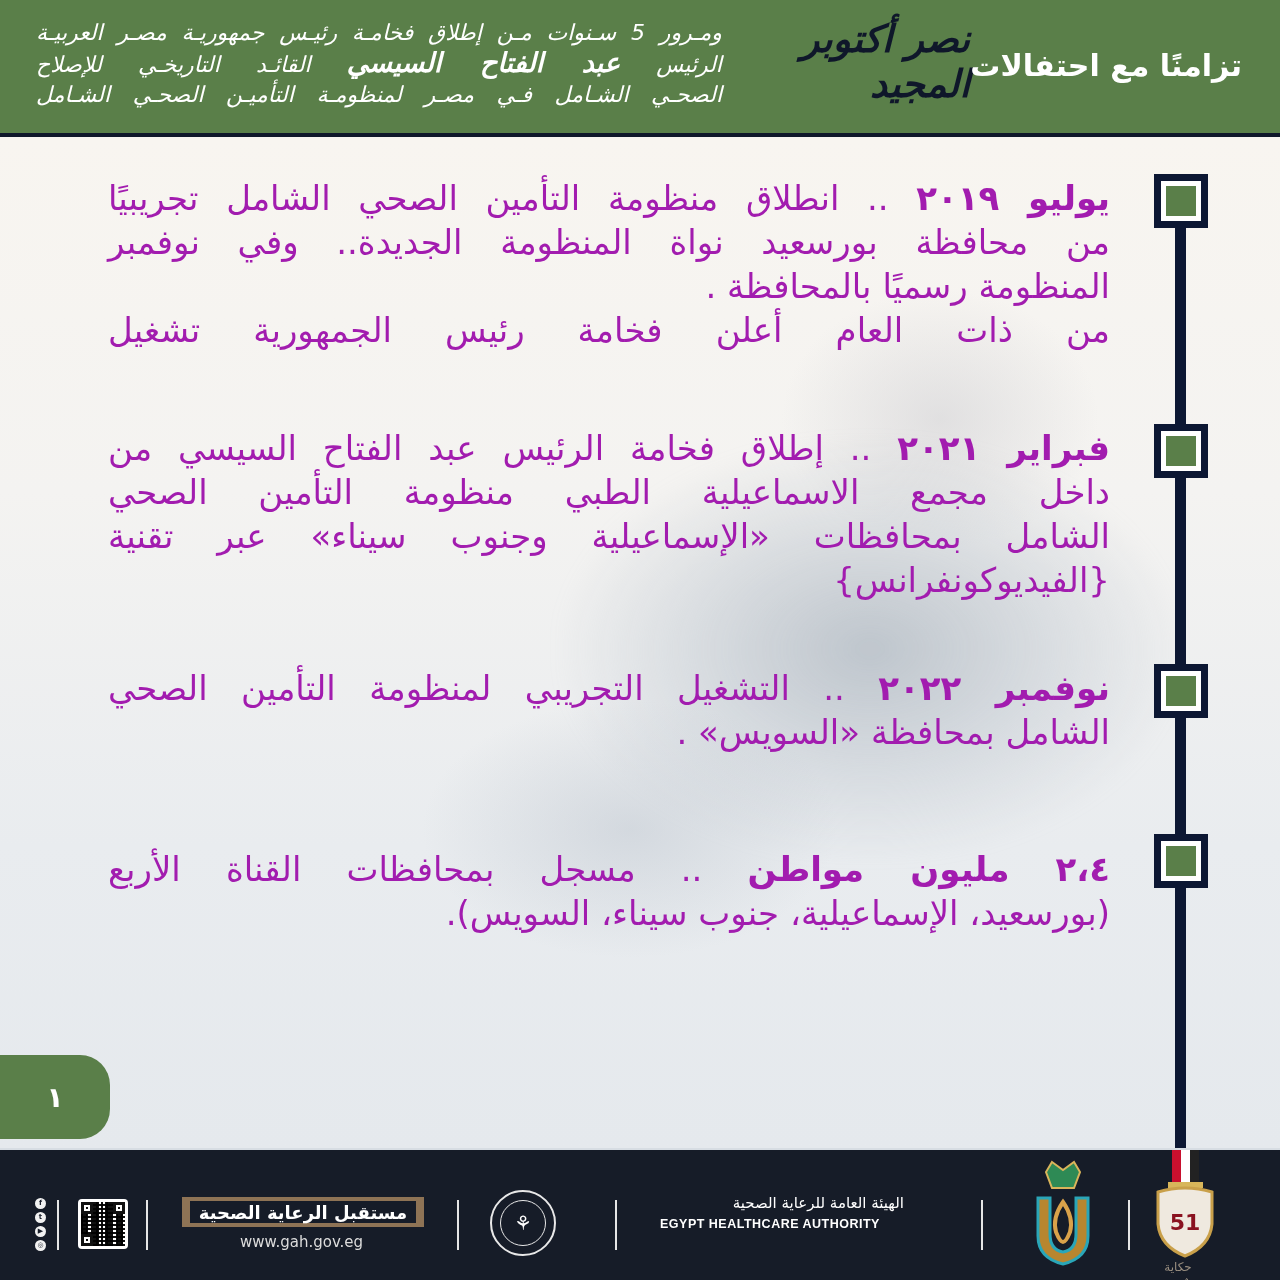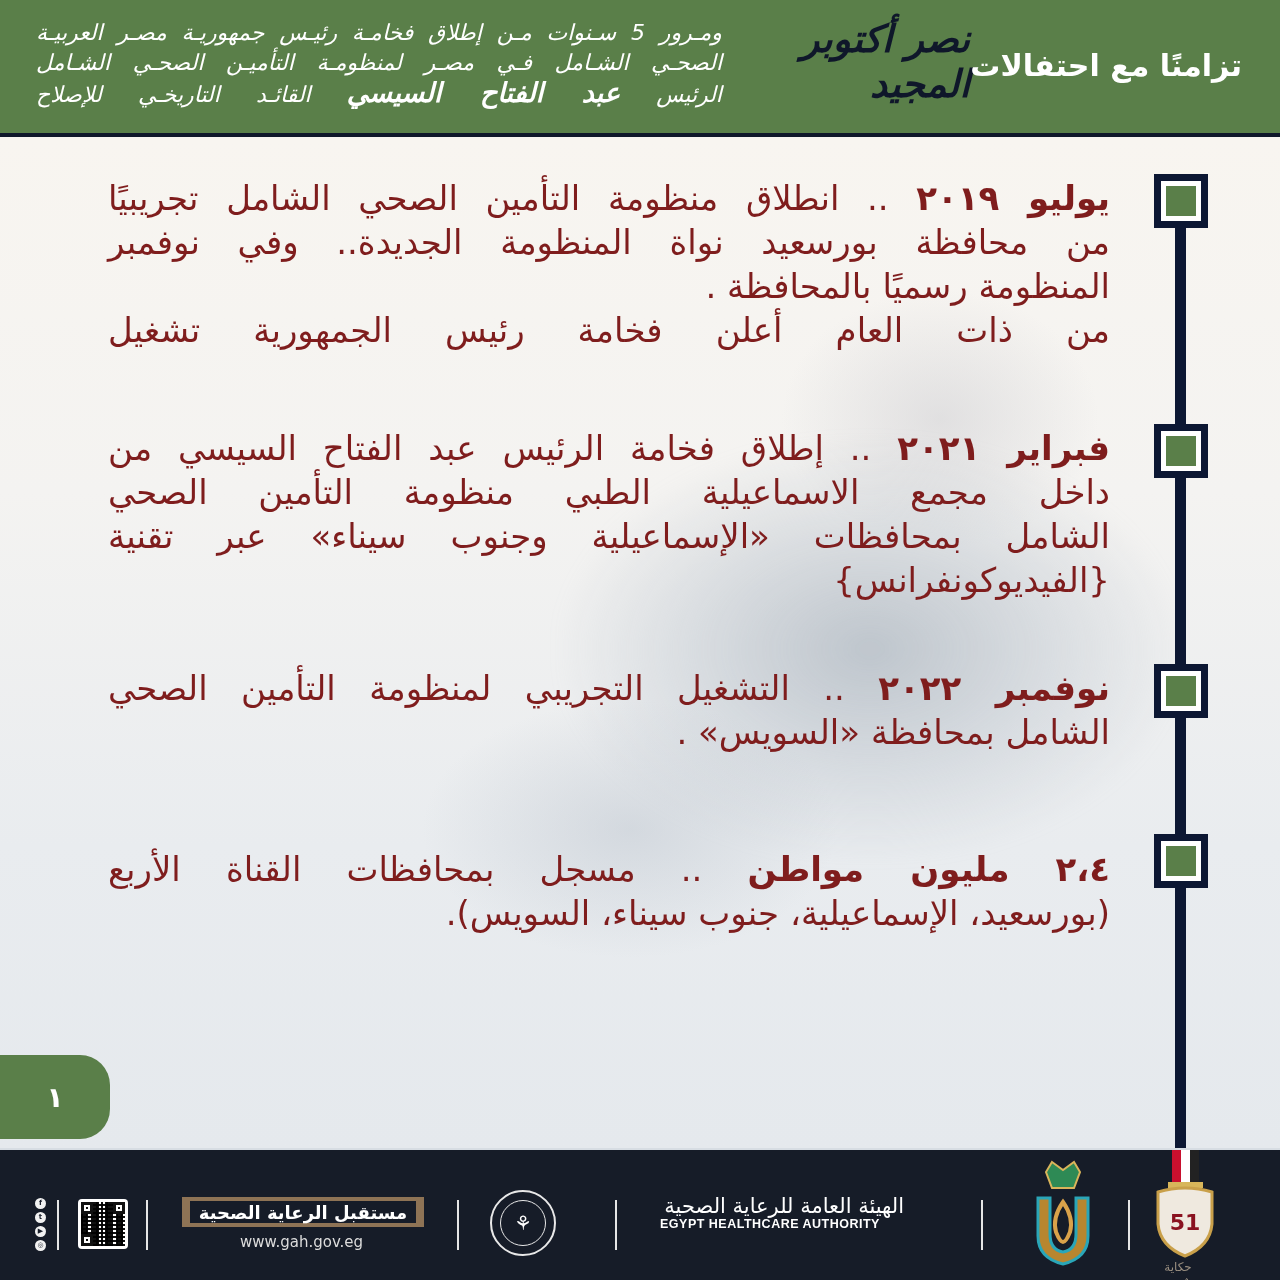--- a/index.html
+++ b/index.html
@@ -65,21 +65,21 @@
     position: absolute; left: 1154px; width: 54px; height: 54px;
     background: #0c1733;
     padding: 7px;
   }
   .marker .ring { width: 40px; height: 40px; background: #ffffff; padding: 5px; }
   .marker .fill { width: 30px; height: 30px; background: #5a7f49; }
 
   
   .entry {
     position: absolute; left: 108px; width: 1002px;
-    direction: rtl; color: #7f1d1d;
+    direction: rtl; color: #a21caf;
     font-size: 34px; line-height: 44px;
   }
   .entry .line { display: block; text-align: justify; text-align-last: justify; white-space: nowrap; }
   .entry .line.last { text-align-last: right; }
   .entry .lead { font-weight: bold; }
 
   
   .page-badge {
     position: absolute; left: 0; top: 1055px; width: 110px; height: 84px;
     background: #5a7f49; border-radius: 0 30px 30px 0;
@@ -136,21 +136,21 @@
     position: absolute; left: 490px; top: 40px; width: 66px; height: 66px;
     border: 2px solid #e8e8e8; border-radius: 50%;
     display: flex; align-items: center; justify-content: center;
   }
   .eha-seal .inner {
     width: 46px; height: 46px; border: 1px solid #e8e8e8; border-radius: 50%;
     display: flex; align-items: center; justify-content: center; color: #fff; font-size: 20px;
   }
   .eha-name-ar {
     position: absolute; left: 660px; top: 44px; width: 244px; text-align: right;
-    direction: rtl; color: #ffffff; font-size: 21px;
+    direction: rtl; color: #ffffff; font-size: 15px;
   }
   .eha-name-en {
     position: absolute; left: 660px; top: 67px; width: 244px; text-align: left;
     color: #ffffff; font-size: 12.5px; font-weight: bold; letter-spacing: 0.5px;
     font-family: "Liberation Sans", sans-serif;
   }
   .uhi-logo {
     position: absolute; left: 1030px; top: 8px; width: 66px; height: 110px;
   }
   .medal {
@@ -160,22 +160,22 @@
     position: absolute; left: 1150px; top: 110px; width: 56px; text-align: center;
     direction: rtl; color: #9a8f80; font-size: 12px;
   }
 </style>
 </head>
 <body>
 
 <div class="header">
   <div class="header-text">
     <span class="line">ومـرور 5 سـنوات مـن إطلاق فخامـة رئيـس جمهوريـة مصـر العربيـة</span>
+    <span class="line"><span>الرئيس</span> <span class="name">عبد الفتاح السيسي</span> <span>القائـد التاريخـي للإصلاح</span></span>
     <span class="line">الصحـي الشـامل فـي مصـر لمنظومـة التأميـن الصحـي الشـامل</span>
-    <span class="line"><span>الرئيس</span> <span class="name">عبد الفتاح السيسي</span> <span>القائـد التاريخـي للإصلاح</span></span>
   </div>
   <div class="header-calligraphy">نصر أكتوبر المجيد</div>
   <div class="header-title">تزامنًا مع احتفالات</div>
 </div>
 
 <div class="bg">
   <div class="smoke2"></div>
   <div class="smoke1"></div>
   <div class="smoke3"></div>
 </div>

